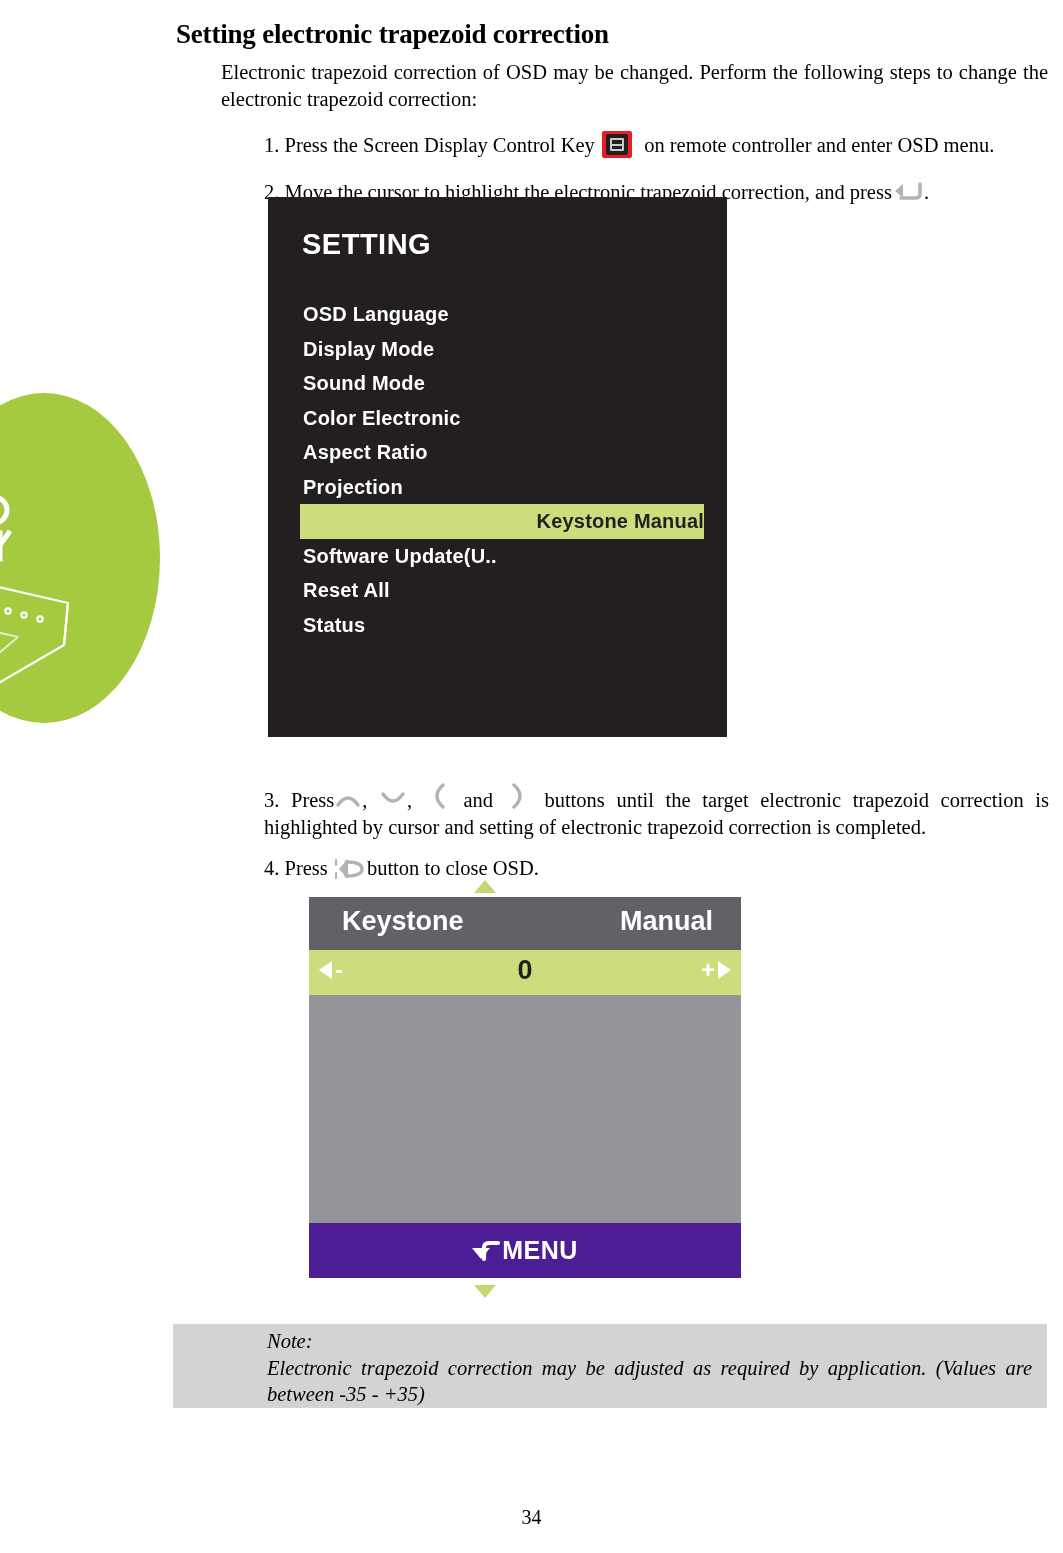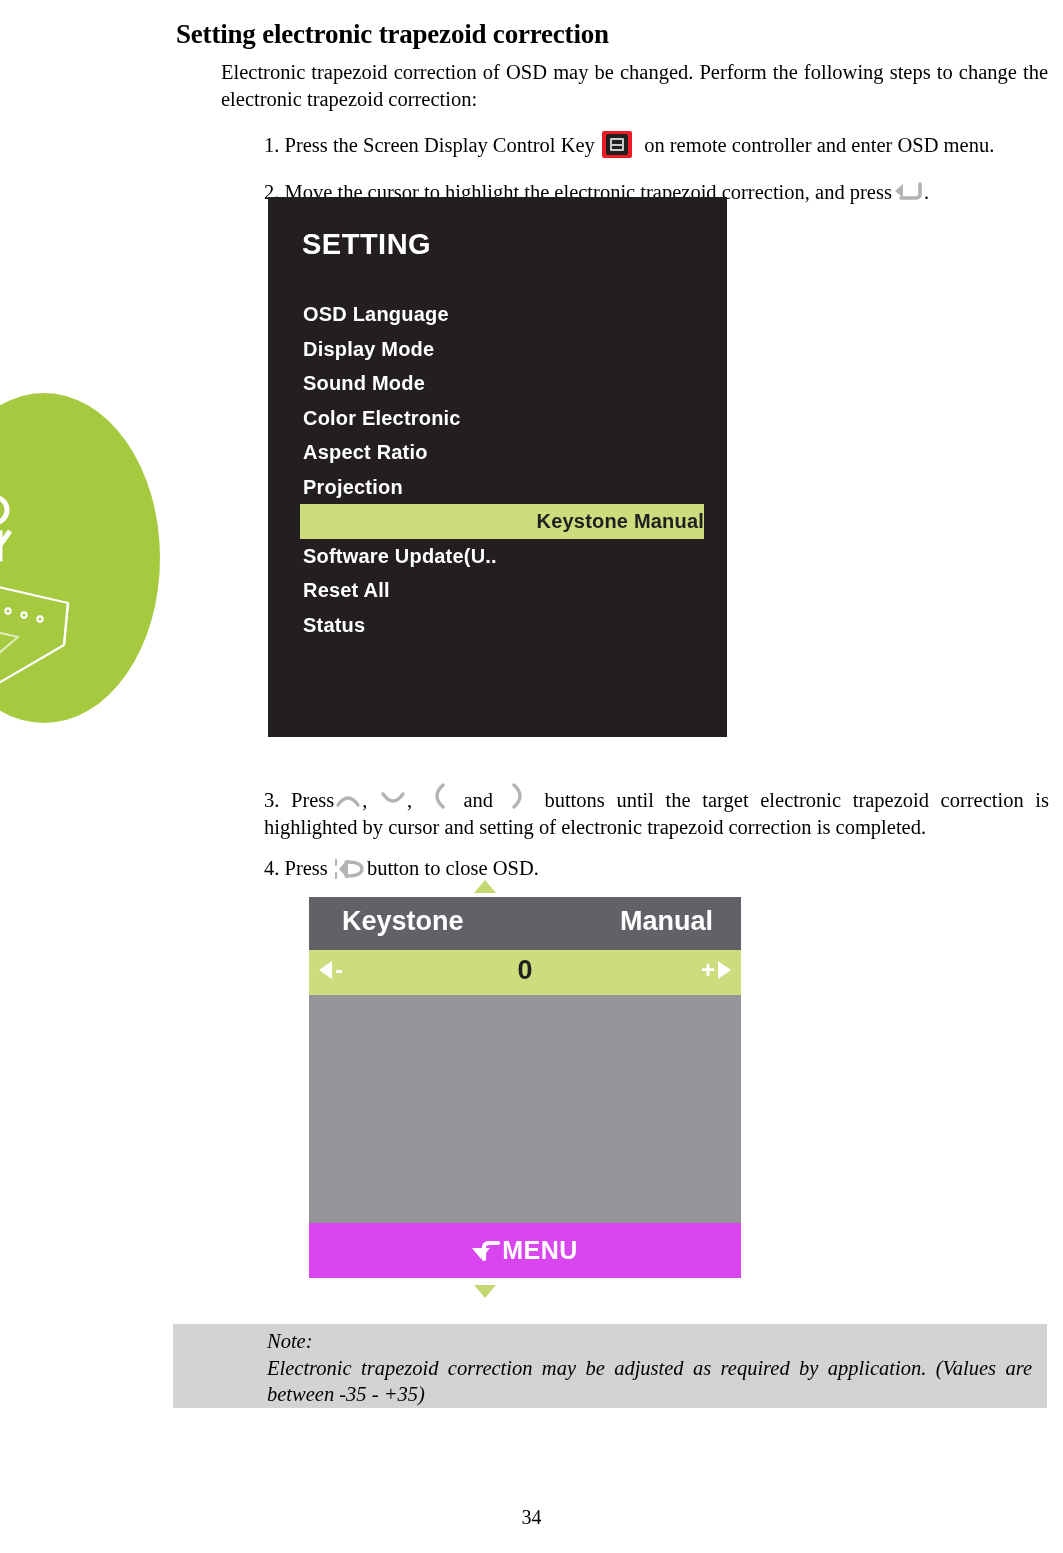--- a/index.html
+++ b/index.html
@@ -309,21 +309,21 @@
     display: inline-block;
     margin-left: 3px;
   }
   #keystone-screenshot .ks-body {
     height: 228px;
     background: #959599;
   }
   #keystone-screenshot .ks-footer {
     position: relative;
     height: 55px;
-    background: #d946ef;
+    background: #4c1d95;
     display: flex;
     align-items: center;
     justify-content: center;
   }
   #keystone-screenshot .ks-menu-text {
     font-size: 25px;
     font-weight: bold;
     color: #ffffff;
     letter-spacing: 0.5px;
   }

